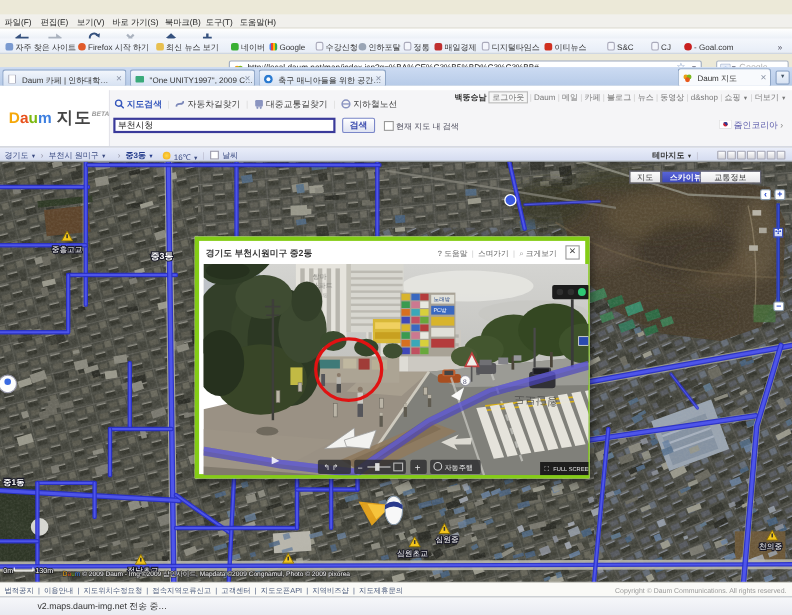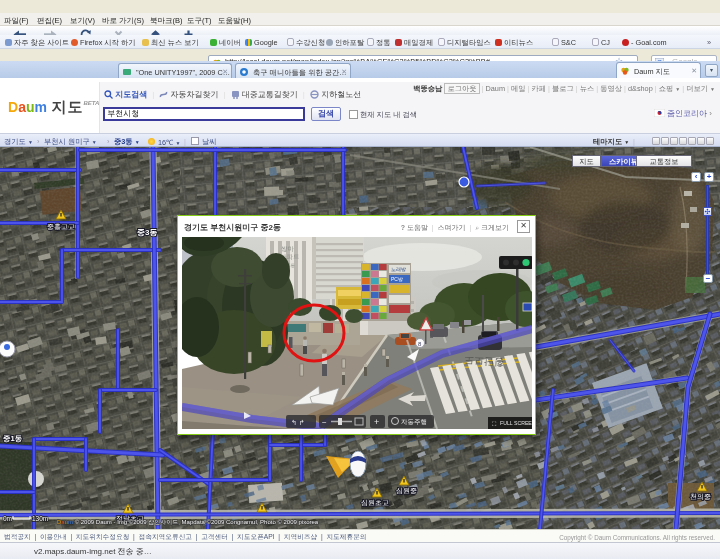--- a/index.html
+++ b/index.html
@@ -39,21 +39,21 @@
 #schk{position:absolute;left:246px;top:3px;width:7px;height:7px;border:1px solid #999;background:#fff;}
 #slbl{position:absolute;left:257px;top:3px;font-size:7.3px;color:#445;white-space:nowrap;}
 #zoomkr{position:absolute;right:8px;top:30px;font-size:8px;font-weight:normal;color:#5a5aaa;white-space:nowrap;}
 #regionbar{left:0;top:133px;width:720px;height:14px;background:linear-gradient(#eaeefa,#d5dcf0);border-top:1px solid #c9cfdf;border-bottom:1px solid #a9b3ce;box-sizing:border-box;font-size:7.3px;color:#3a4a80;}
 #regionbar span{position:absolute;top:3px;white-space:nowrap;}
 .ric{position:absolute;top:3px;width:8px;height:8px;background:linear-gradient(#fdfdfd,#d8d8dc);border:1px solid #a8a8b4;border-radius:1px;box-sizing:border-box;}
 #map{left:0;top:147px;width:720px;height:382px;background:#4e4f47;overflow:hidden;}
 .mbtn{position:absolute;top:8px;height:12px;box-sizing:border-box;font-size:7.3px;text-align:center;line-height:11px;border:1px solid #667;}
 .mbw{background:linear-gradient(#fdfdfd,#e4e4e6);color:#333;}
 .mbb{background:linear-gradient(#5a66d8,#3a46b8);color:#fff;font-weight:bold;}
-#popup{position:absolute;left:177px;top:68px;width:359px;height:220px;background:#fff;border:1px solid #84cc16;box-sizing:border-box;box-shadow:2px 3px 7px rgba(0,0,0,.45);z-index:5;}
+#popup{position:absolute;left:177px;top:68px;width:359px;height:220px;background:#fff;border:4px solid #84cc16;box-sizing:border-box;box-shadow:2px 3px 7px rgba(0,0,0,.45);z-index:5;}
 #ptitle{position:absolute;left:6px;top:6px;font-size:8px;font-weight:bold;color:#333;}
 #plinks{position:absolute;right:26px;top:7px;font-size:7px;color:#666;}
 #pclose{position:absolute;right:5px;top:4px;width:11px;height:11px;border:1px solid #999;font-size:8px;line-height:10px;text-align:center;color:#444;background:#fff;}
 #footer{left:0;top:529px;width:720px;height:13px;background:#fafaf7;border-top:1px solid #cfcfc8;box-sizing:border-box;font-size:6.7px;color:#4a5a7c;}
 #footer .lk{position:absolute;top:3px;white-space:nowrap;}
 #fcopy{position:absolute;right:5px;top:3.5px;font-size:6.3px;color:#999;}
 #statusbar{left:0;top:542px;width:720px;height:17px;background:linear-gradient(#f6f7fa,#e9ebf2);border-top:1px solid #c3c7d2;box-sizing:border-box;font-size:8px;color:#333;}
 #statusbar .st{position:absolute;left:4px;top:3px;margin-left:30px;}
 </style></head>
 <body>
@@ -130,20 +130,27 @@
  <span style="left:395px"><i class="bic" style="background:#c03030"></i>매일경제</span>
  <span style="left:438px"><i class="bic" style="background:#f4f6fc;border:1px solid #aab;width:5px;height:6px"></i>디지털타임스</span>
  <span style="left:495px"><i class="bic" style="background:#d03020"></i>이티뉴스</span>
  <span style="left:552px"><i class="bic" style="background:#f4f6fc;border:1px solid #aab;width:5px;height:6px"></i>S&amp;C</span>
  <span style="left:592px"><i class="bic" style="background:#f4f6fc;border:1px solid #aab;width:5px;height:6px"></i>CJ</span>
  <span style="left:622px"><i class="bic" style="background:#c82020;border-radius:50%"></i>- Goal.com</span>
  <span style="left:707px;color:#556">»</span>
 </div>
 
 <div id="tabbar" class="abs">
+ <div class="tab" style="left:2px;width:113px">
+        <svg class="fav" viewBox="0 0 8 8">
+          <rect x="1" width="6" height="8" fill="#fff" stroke="#99a" stroke-width=".7"></rect>
+        </svg>
+        <span class="tx">Daum 카페 | 인하대학…</span>
+        <span class="cl">✕</span>
+      </div>
  <div class="tab" style="left:118px;width:114px">
         <svg class="fav" viewBox="0 0 8 8">
           <rect y="1" width="8" height="6" rx="1" fill="#3aaa7a"></rect>
         </svg>
         <span class="tx">"One UNITY1997", 2009 C…</span>
         <span class="cl">✕</span>
       </div>
  <div class="tab" style="left:235px;width:116px">
         <svg class="fav" viewBox="0 0 8 8">
           <circle cx="4" cy="4" r="4" fill="#2a7ad0"></circle>

